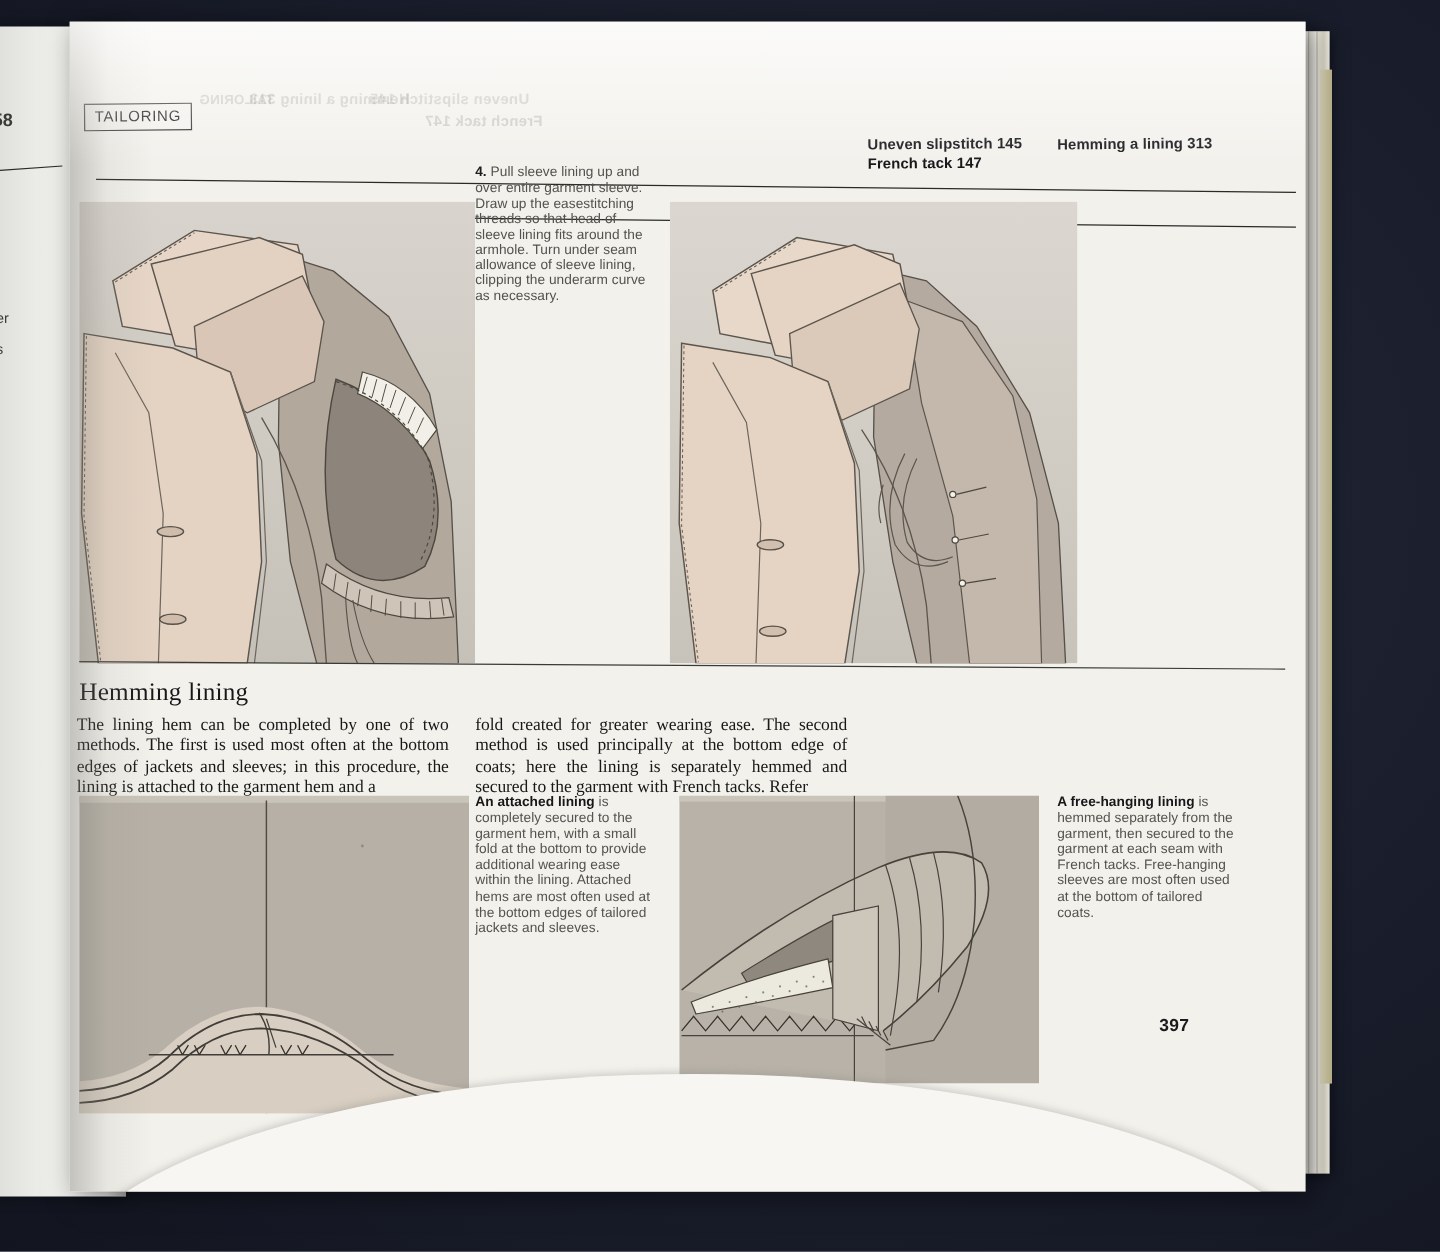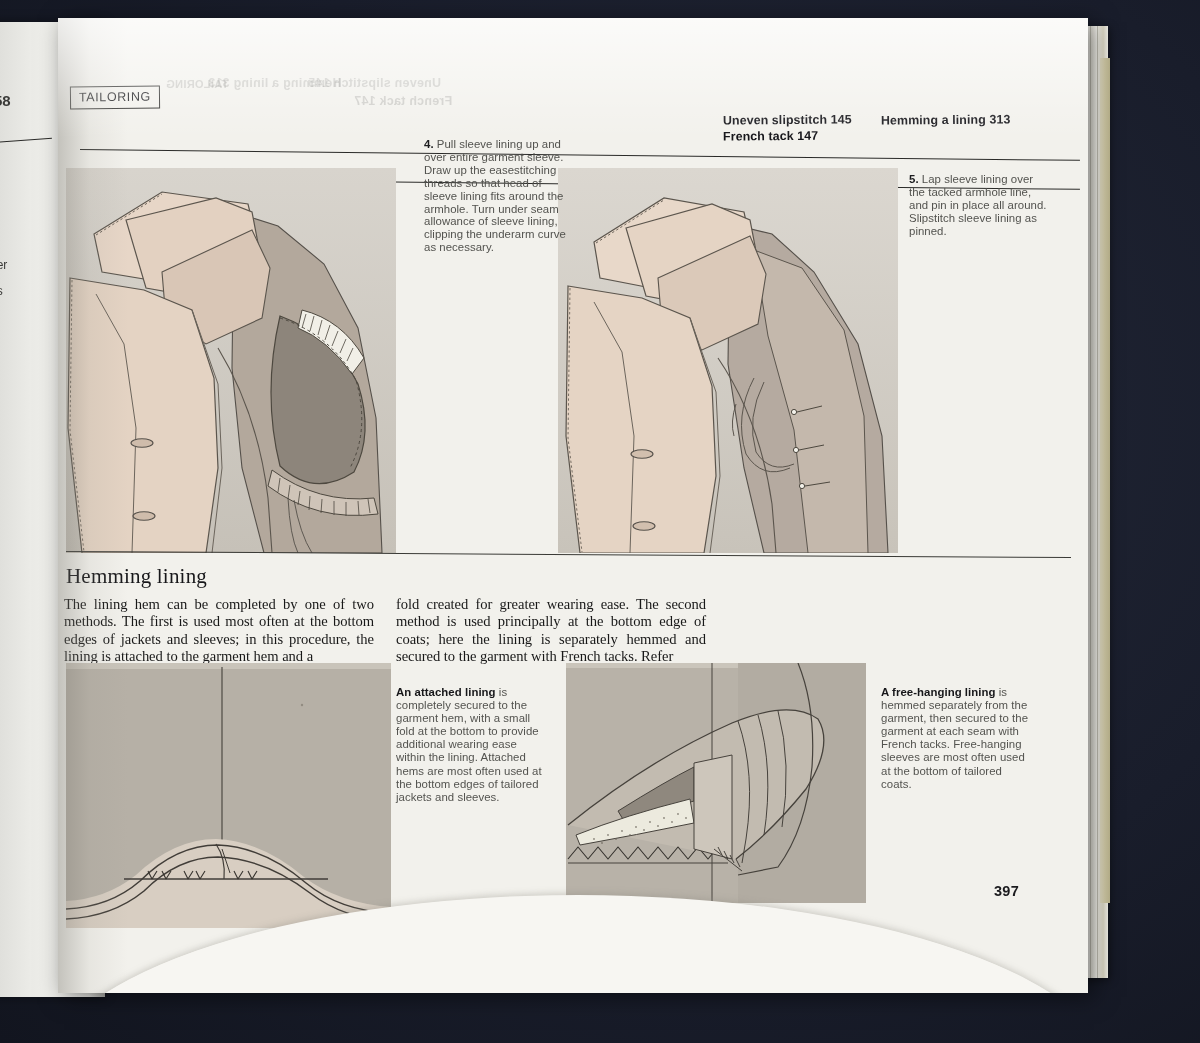--- a/index.html
+++ b/index.html
@@ -93,21 +93,21 @@
   #rule-top{left:22px;top:131px;width:1000px;transform:rotate(0.62deg);}
   #rule-mid{left:22px;top:160px;width:1000px;transform:rotate(0.62deg);}
 
   
   .fig{position:absolute;overflow:hidden;}
   .fig svg{display:block;width:100%;height:100%;}
 
   
   .step-cap{
     position:absolute;font-size:11.4px;line-height:12.9px;
-    color:#52524e;letter-spacing:.05px;padding-left:28px;
+    color:#52524e;letter-spacing:.05px;
   }
   .step-cap b{color:#1d1d1f;font-weight:bold;}
   #cap4{left:338px;top:120px;width:150px;}
   #cap5{left:823px;top:155px;width:140px;}
 
   
   #sect-rule{
     position:absolute;left:8px;top:536px;width:1005px;height:0;
     border-top:1.2px solid #3a3a36;transform:rotate(0.35deg);
   }
@@ -122,29 +122,28 @@
     font-size:14.6px;line-height:17.4px;color:#181818;
     text-align:justify;letter-spacing:-.05px;
   }
   #bc1{left:6px;}
   #bc2{left:338px;}
   #bc3{left:660px;}
 
   .note-cap{
     position:absolute;font-size:11.4px;line-height:13.1px;color:#53534f;
     letter-spacing:.05px;
-    margin-top:23px;
   }
   .note-cap b{color:#17171a;font-weight:bold;}
   #note-left{left:338px;top:645px;width:150px;}
   #note-right{left:823px;top:645px;width:150px;}
 
   #folio{
-    position:absolute;left:936px;top:829px;
-    font-size:14.5px;font-weight:bold;color:#1b1b1e;letter-spacing:.3px;margin-top:36px;
+    position:absolute;left:908px;top:829px;
+    font-size:14.5px;font-weight:bold;color:#1b1b1e;letter-spacing:.3px;
   }
 </style>
 </head>
 <body>
 
 <div id="desk"></div>
 
 <div id="verso">
   <div class="v-txt" style="left:4px;top:70px;font-size:15px;">58</div>
 
@@ -373,24 +372,20 @@
           <path d="M148 186 L176 208"></path>
           <path d="M152 184 L156 192 M158 188 L162 196 M164 192 L168 200 M170 196 L174 204"></path>
         </g>
       </svg>
     </div>
 
     <div class="step-cap" id="cap4">
       <b>4.</b>
       <span>Pull sleeve lining up and over entire garment sleeve. Draw up the easestitching threads so that head of sleeve lining fits around the armhole. Turn under seam allowance of sleeve lining, clipping the underarm curve as necessary.</span>
     </div>
-    <div class="step-cap" id="cap5">
-      <b>5.</b>
-      <span>Lap sleeve lining over the tacked armhole line, and pin in place all around. Slipstitch sleeve lining as pinned.</span>
-    </div>
 
     <div class="note-cap" id="note-left">
       <b>An attached lining</b><span> is completely secured to the garment hem, with a small fold at the bottom to provide additional wearing ease within the lining. Attached hems are most often used at the bottom edges of tailored jackets and sleeves.</span>
     </div>
     <div class="note-cap" id="note-right">
       <b>A free-hanging lining</b><span> is hemmed separately from the garment, then secured to the garment at each seam with French tacks. Free-hanging sleeves are most often used at the bottom of tailored coats.</span>
     </div>
 
     <div id="folio">397</div>
 

